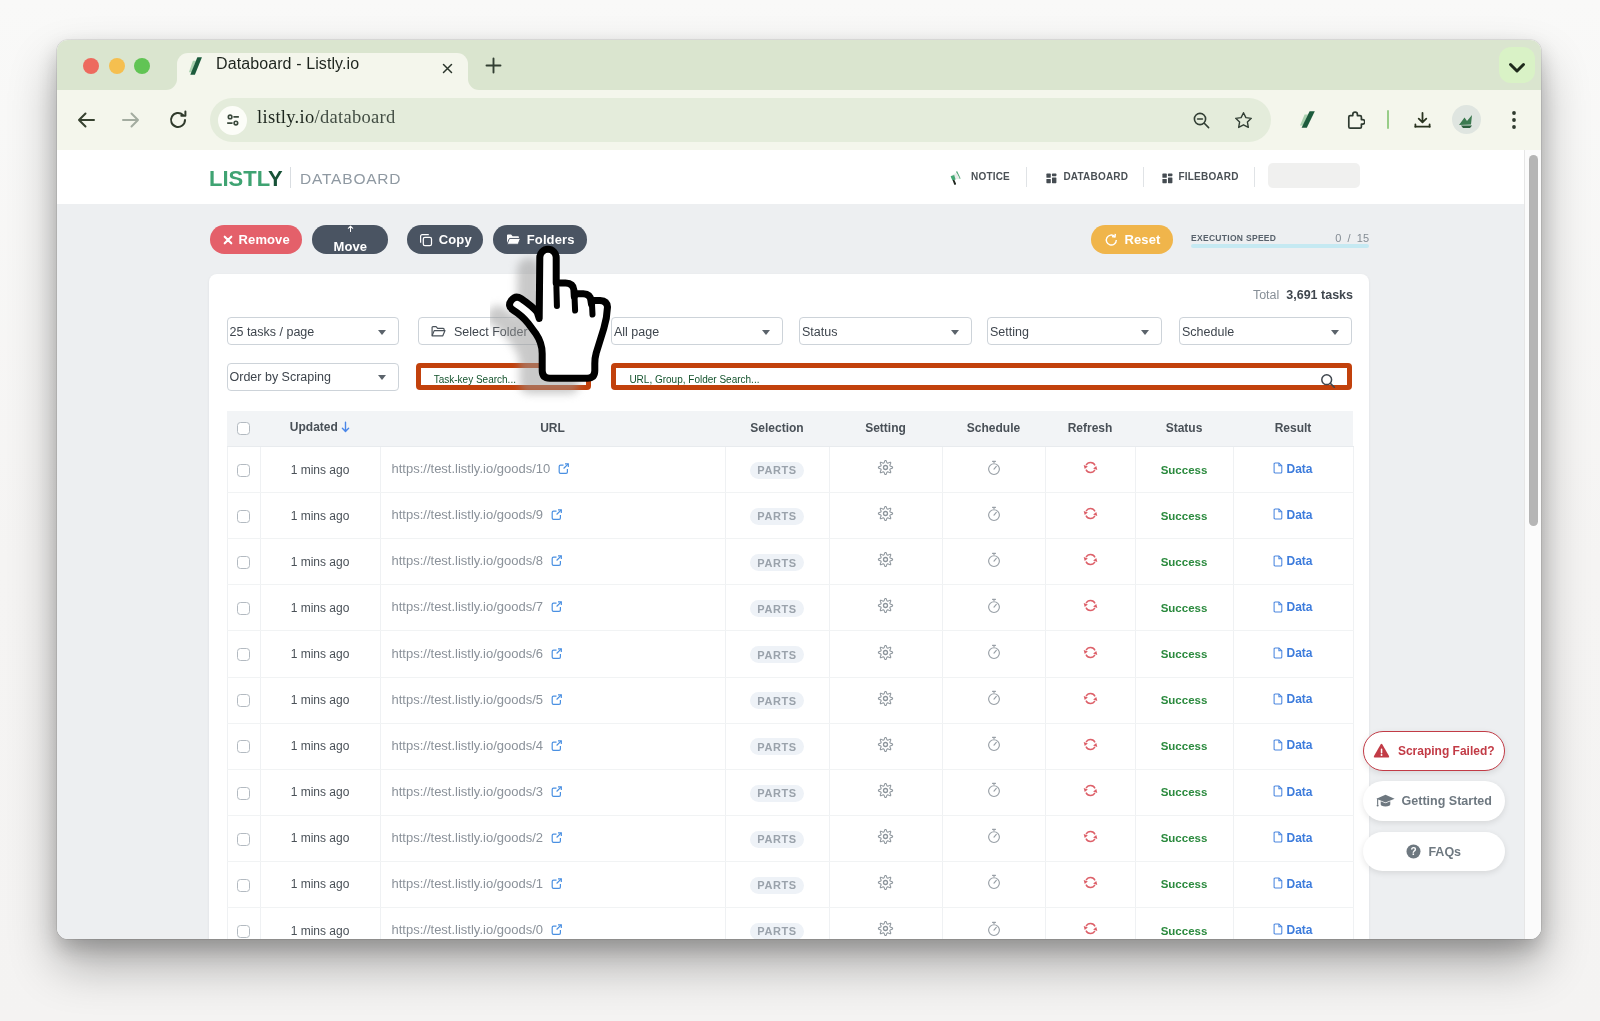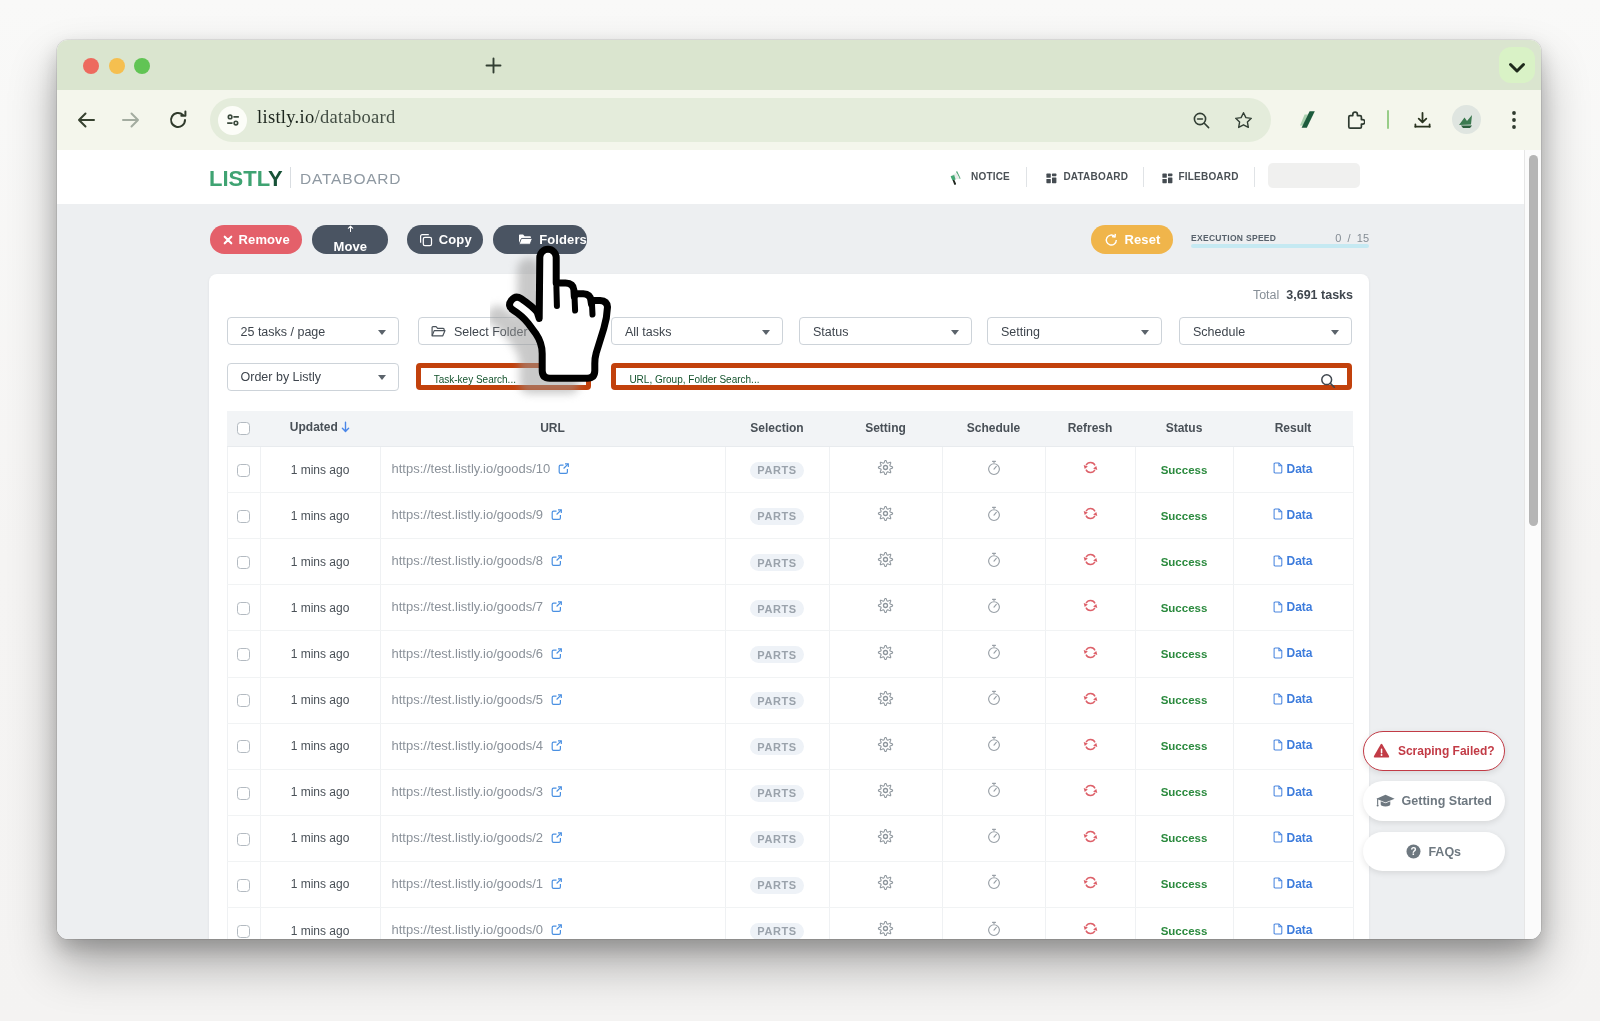--- a/index.html
+++ b/index.html
@@ -26,21 +26,21 @@
 .logosub{position:absolute;left:243.5px;top:20px;font-size:15.5px;letter-spacing:0.8px;color:#8f99a2;}
 .nav{position:absolute;top:21.5px;font-size:10px;font-weight:bold;letter-spacing:0.2px;color:#4a5055;}
 .navsep{position:absolute;top:17px;width:1px;height:20px;background:#e0e3e6;}
 .navbox{position:absolute;left:1211.5px;top:13.5px;width:91.5px;height:25px;border-radius:5px;background:#f0f0ef;}
 .btn{position:absolute;top:75.9px;height:28.3px;border-radius:14.2px;color:#fff;font-size:13px;font-weight:bold;letter-spacing:0.1px;display:flex;align-items:center;justify-content:center;gap:6px;}
 .btn.dark{background:#4a5462;}
 .card{position:absolute;left:152.5px;top:124.4px;width:1160px;height:700px;border-radius:8px;background:#fff;box-shadow:0 1px 3px rgba(20,30,40,0.07);}
 .total{position:absolute;right:16px;top:14px;font-size:12.5px;color:#878f97;}
 .total b{color:#40474e;font-weight:bold;}
 .fbox{position:absolute;height:28px;border:1px solid #cdd3d9;border-radius:4px;background:#fff;font-size:12.5px;color:#3e454d;}
-.fbox .lbl{position:absolute;left:13px;top:6.5px;white-space:nowrap;}
+.fbox .lbl{position:absolute;left:2px;top:6.5px;white-space:nowrap;}
 .caret{position:absolute;right:12px;top:11.5px;width:0;height:0;border-left:4.5px solid transparent;border-right:4.5px solid transparent;border-top:5.5px solid #5b636b;}
 .fin{position:absolute;height:27.5px;border:5px solid #c2410c;border-radius:4px;background:#fff;font-size:10px;color:#14532d;}
 .fin .lbl{position:absolute;left:13px;top:6.5px;white-space:nowrap;}
 table.tbl{position:absolute;left:17.5px;top:136.7px;width:1126px;border-collapse:collapse;table-layout:fixed;}
 table.tbl th{height:36px;background:#f2f4f6;font-size:12px;font-weight:bold;color:#495057;border-bottom:1px solid #e8ebee;}
 table.tbl td{height:46.1px;background:#fff;border-bottom:1px solid #f1f3f4;text-align:center;vertical-align:middle;}
 table.tbl td+td{border-left:1px solid #eff1f3;}
 table.tbl tr td:first-child{border-left:1px solid #eff1f3;}
 table.tbl tr td:last-child{border-right:1px solid #eff1f3;}
 .cb{display:inline-block;width:13px;height:13px;border:1.4px solid #b3bac1;border-radius:3.5px;background:#fff;vertical-align:middle;}
@@ -51,20 +51,36 @@
 .data{font-size:12px;font-weight:bold;color:#3d7cdc;margin-left:48px;}
 .fpill{position:absolute;left:1306px;width:142.5px;border-radius:20px;background:#fff;display:flex;align-items:center;justify-content:center;gap:7px;font-weight:bold;}
 .sb{position:absolute;left:1467.4px;top:110px;width:17.1px;height:789px;background:#fbfbfb;border-left:1px solid #e6e6e6;}
 .sb .thumb{position:absolute;left:3.8px;top:5px;width:9.6px;height:371px;border-radius:5px;background:#b5b5b5;}
 </style></head><body>
 <div class="win">
 <div class="tabbar">
 <div class="light" style="left:26.5px;background:#ed6a5e;"></div>
 <div class="light" style="left:52px;background:#f5bf4f;"></div>
 <div class="light" style="left:77.7px;background:#61c454;"></div>
+<div class="tab">
+<div class="abs" style="left:11.5px;top:2.5px;"><svg width="15" height="20" viewBox="0 0 15 20">
+            <path d="M4.94 4.84 L7.94 4.84 L3.88 16.21 L0.88 16.21 Z" fill="#aad2b0"></path>
+            <path d="M9.35 1.26 L13.94 1.26 L6.88 18.74 L2.29 18.74 Z" fill="#1c5b3c"></path>
+          </svg></div>
+<div class="title">Databoard - Listly.io</div>
+<div class="abs" style="left:264px;top:8px;"><svg width="13" height="13" viewBox="0 0 13 13">
+            <path d="M2.5 2.5 L10.5 10.5 M10.5 2.5 L2.5 10.5" stroke="#2a352b" stroke-width="1.5" stroke-linecap="round"></path>
+          </svg></div>
+<div class="tabcurve" style="left:-11px;">
+          <div style="margin-left:-11px;margin-top:-11px;"></div>
+        </div>
+<div class="tabcurve" style="right:-11px;">
+          <div style="margin-left:0;margin-top:-11px;"></div>
+        </div>
+</div>
 <div class="abs" style="left:428.8px;top:17px;"><svg width="17" height="17" viewBox="0 0 17 17">
           <path d="M8.5 1.5 v14 M1.5 8.5 h14" stroke="#323f33" stroke-width="1.9" stroke-linecap="round"></path>
         </svg></div>
 <div class="chevbtn">
         <div class="abs" style="left:9px;top:13px;"><svg width="18" height="12" viewBox="0 0 18 12">
             <path d="M2.5 2.5 L9 9 L15.5 2.5" fill="none" stroke="#1e2a1c" stroke-width="3" stroke-linecap="round" stroke-linejoin="round"></path>
           </svg></div>
       </div>
 </div>
 <div class="toolbar">
@@ -188,21 +204,21 @@
       </div>
 <div class="btn dark" style="left:350.8px;width:76px;">
         <svg width="14" height="14" viewBox="0 0 14 14">
           <g fill="none" stroke="#fff" stroke-width="1.25">
             <rect x="4.3" y="4.3" width="8.2" height="8.2" rx="1.6"></rect>
             <path d="M9.8 1.6 h-6.6 a1.6 1.6 0 0 0 -1.6 1.6 v6.6"></path>
           </g>
         </svg>
         <span>Copy</span>
       </div>
-<div class="btn dark" style="left:436.9px;width:93.5px;justify-content:flex-end;">
+<div class="btn dark" style="left:436.9px;width:93.5px;">
         <svg width="15" height="13" viewBox="0 0 15 13">
           <path d="M1.0 10.8 V2.4 q0 -0.9 0.9 -0.9 h3.2 l1.5 1.7 h5.4 q0.9 0 0.9 0.9 v1.2 h-9.3 z" fill="#fff"></path>
           <path d="M1.1 11.2 l2.0 -5.1 q0.25 -0.65 0.95 -0.65 h9.3 q1.0 0 0.65 0.95 l-1.6 4.2 q-0.25 0.65 -0.95 0.65 h-9.6 q-0.85 0 -0.75 -0.05 z" fill="#fff" stroke="#4a5462" stroke-width="0.9" stroke-linejoin="round"></path>
         </svg>
         <span>Folders</span>
       </div>
 <div class="btn" style="left:1034.5px;width:82px;background:#f0b54b;">
         <svg width="15" height="14" viewBox="0 0 15 14">
           <g fill="none" stroke="#fff" stroke-width="1.4">
             <path d="M12.3 7 a5 5 0 1 1 -1.5 -3.55"></path>
@@ -224,37 +240,37 @@
           <div class="abs" style="left:12px;top:7px;"><svg width="15" height="13" viewBox="0 0 15 13">
               <g fill="none" stroke="#4a525a" stroke-width="1.2" stroke-linejoin="round">
                 <path d="M1.1 10.6 V2.6 q0 -0.9 0.9 -0.9 h3.1 l1.5 1.7 h5.6 q0.9 0 0.9 0.9 v1"></path>
                 <path d="M1.1 10.8 l2.1 -5.2 h10.8 l-2.2 5.2 z"></path>
               </g>
             </svg></div>
           <div class="lbl" style="left:35px;">Select Folder</div>
           <div class="caret"></div>
         </div>
 <div class="fbox" style="left:402px;top:43.5px;width:172px;">
-          <div class="lbl">All tasks</div>
+          <div class="lbl">All page</div>
           <div class="caret"></div>
         </div>
 <div class="fbox" style="left:590px;top:43.5px;width:173px;">
           <div class="lbl">Status</div>
           <div class="caret"></div>
         </div>
 <div class="fbox" style="left:778px;top:43.5px;width:175px;">
           <div class="lbl">Setting</div>
           <div class="caret"></div>
         </div>
 <div class="fbox" style="left:970px;top:43.5px;width:173px;">
           <div class="lbl">Schedule</div>
           <div class="caret"></div>
         </div>
 <div class="fbox" style="left:17.5px;top:89px;width:172.9px;">
-          <div class="lbl">Order by Listly</div>
+          <div class="lbl">Order by Scraping</div>
           <div class="caret"></div>
         </div>
 <div class="fin" style="left:206.7px;top:89px;width:175.8px;">
           <div class="lbl">Task-key Search...</div>
         </div>
 <div class="fin" style="left:402.4px;top:89px;width:741px;">
           <div class="lbl">URL, Group, Folder Search...</div>
           <div class="abs" style="right:11px;top:5.5px;"><svg width="16" height="16" viewBox="0 0 16 16">
               <g fill="none" stroke="#3f464e" stroke-width="1.5" stroke-linecap="round">
                 <circle cx="6.7" cy="6.7" r="4.9"></circle>

